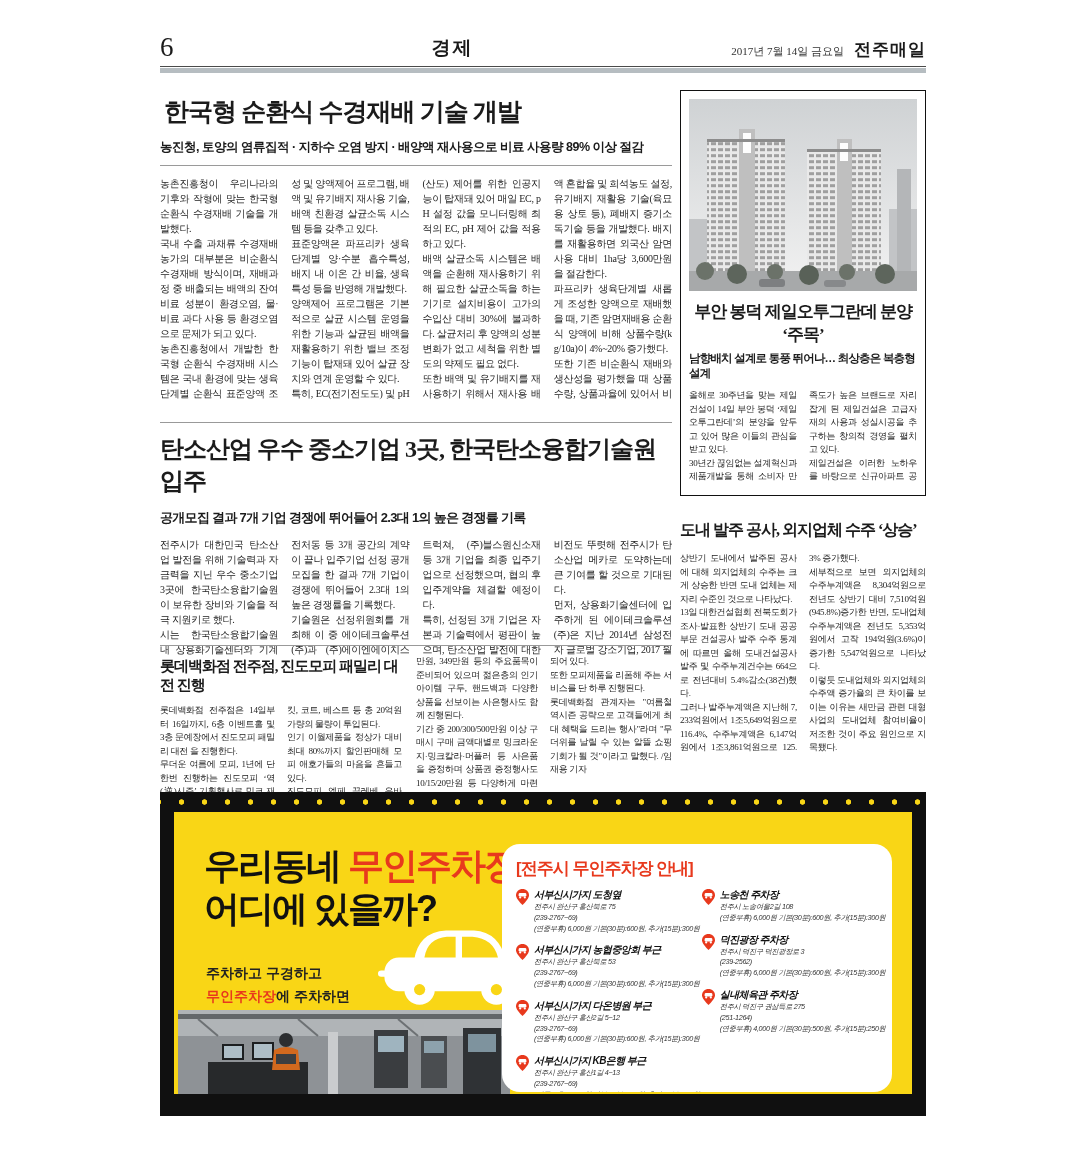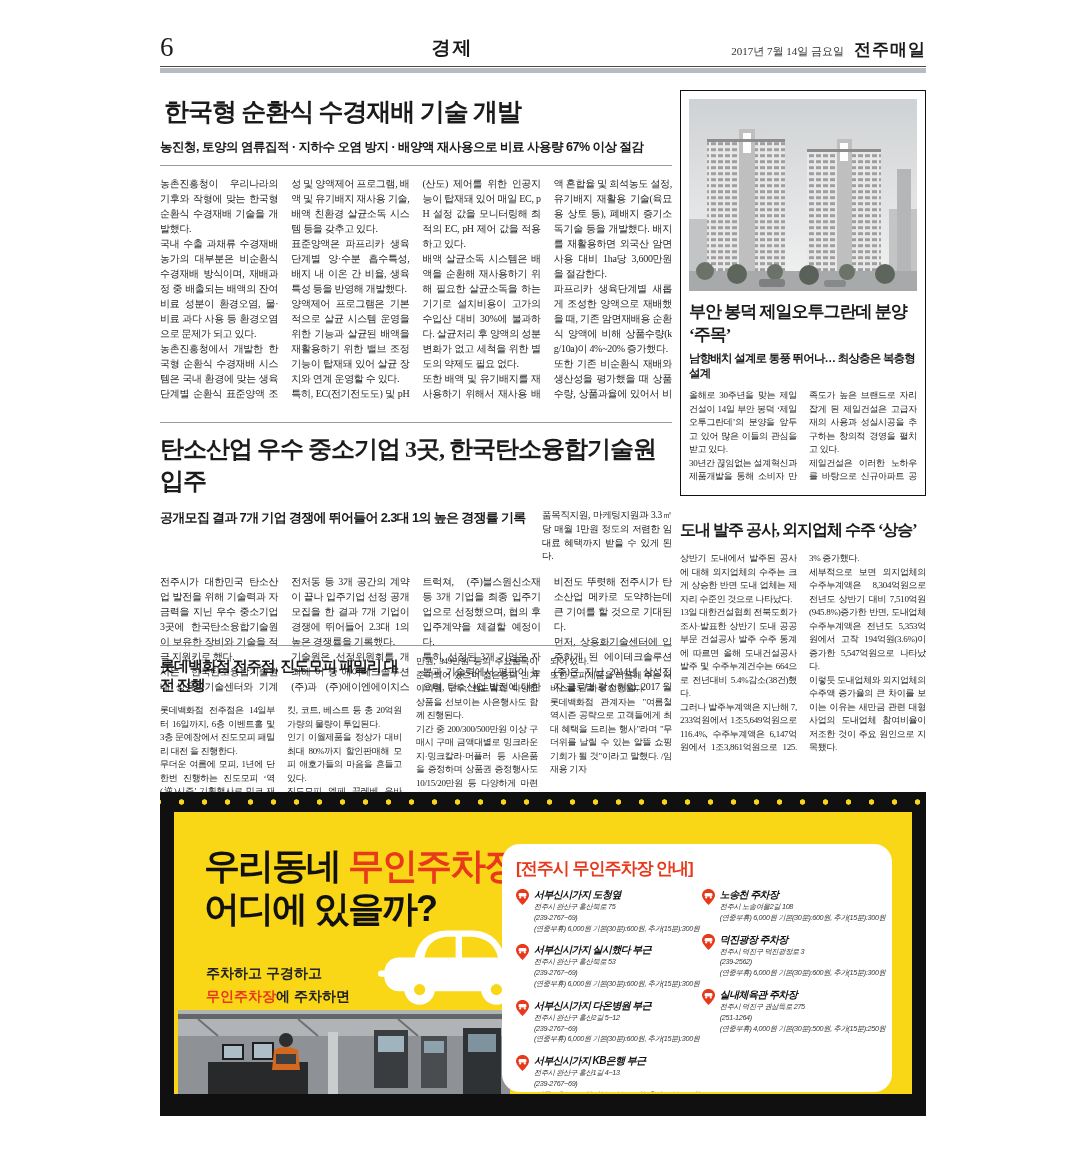--- a/index.html
+++ b/index.html
@@ -27,21 +27,21 @@
   .art-main{position:absolute;left:160px;top:94px;width:512px;}
   .art-main h1{margin:4px;font-size:25px;font-weight:700;letter-spacing:-1px;line-height:1.15;}
   .art-main .subhead{margin-top:12px;font-size:12.5px;font-weight:700;letter-spacing:-0.5px;
                      padding-bottom:9px;border-bottom:1px solid #9a9a9a;}
   .art-main .body-text{margin-top:10px;height:238px;}
 
   
   .art-box{position:absolute;left:680px;top:90px;width:246px;border:1px solid #111;
            box-sizing:border-box;padding:8px;background:#fff;}
   .art-box .photo{width:228px;height:192px;display:block;}
-  .art-box h2{margin:9px 0 5px 0;font-size:17px;font-weight:900;letter-spacing:-1px;}
+  .art-box h2{margin:9px 0 5px 0;font-size:17px;font-weight:900;text-align:center;letter-spacing:-1px;}
   .art-box .subhead{font-size:11.5px;font-weight:700;text-align:left;letter-spacing:-0.8px;
                     font-family:"Liberation Sans",sans-serif;}
   .art-box .body-text{margin-top:8px;height:98px;font-size:9px;}
 
   
   .art-carbon{position:absolute;left:160px;top:422px;width:512px;border-top:1px solid #999;padding-top:10px;}
   .art-carbon h2{margin:0;font-size:24px;font-weight:900;letter-spacing:-1px;}
   .carbon-row{display:flex;gap:14px;margin-top:12px;align-items:flex-start;}
   .carbon-sub{flex:0 0 368px;font-size:13px;font-weight:700;letter-spacing:-0.7px;
               font-family:"Liberation Sans",sans-serif;}
@@ -99,21 +99,21 @@
       <span class="hdr-right">
         <span class="hdr-date">2017년 7월 14일 금요일</span>
         <span class="hdr-mast">전주매일</span>
       </span>
     </div>
     <div class="hdr-bar"></div>
   </div>
 
   <section class="art-main">
     <h1>한국형 순환식 수경재배 기술 개발</h1>
-    <div class="subhead sans">농진청, 토양의 염류집적 · 지하수 오염 방지 · 배양액 재사용으로 비료 사용량 67% 이상 절감</div>
+    <div class="subhead sans">농진청, 토양의 염류집적 · 지하수 오염 방지 · 배양액 재사용으로 비료 사용량 89% 이상 절감</div>
     <div class="body-text cols-4">농촌진흥청이 우리나라의 기후와 작형에 맞는 한국형 순환식 수경재배 기술을 개발했다.
 국내 수출 과채류 수경재배 농가의 대부분은 비순환식 수경재배 방식이며, 재배과정 중 배출되는 배액의 잔여비료 성분이 환경오염, 물·비료 과다 사용 등 환경오염으로 문제가 되고 있다.
 농촌진흥청에서 개발한 한국형 순환식 수경재배 시스템은 국내 환경에 맞는 생육단계별 순환식 표준양액 조성 및 양액제어 프로그램, 배액 및 유기배지 재사용 기술, 배액 친환경 살균소독 시스템 등을 갖추고 있다.
 표준양액은 파프리카 생육단계별 양·수분 흡수특성, 배지 내 이온 간 비율, 생육특성 등을 반영해 개발했다.
 양액제어 프로그램은 기본적으로 살균 시스템 운영을 위한 기능과 살균된 배액을 재활용하기 위한 밸브 조정 기능이 탑재돼 있어 살균 장치와 연계 운영할 수 있다.
 특히, EC(전기전도도) 및 pH(산도) 제어를 위한 인공지능이 탑재돼 있어 매일 EC, pH 설정 값을 모니터링해 최적의 EC, pH 제어 값을 적용하고 있다.
 배액 살균소독 시스템은 배액을 순환해 재사용하기 위해 필요한 살균소독을 하는 기기로 설치비용이 고가의 수입산 대비 30%에 불과하다. 살균처리 후 양액의 성분 변화가 없고 세척을 위한 별도의 약제도 필요 없다.
 또한 배액 및 유기배지를 재사용하기 위해서 재사용 배액 혼합율 및 희석농도 설정, 유기배지 재활용 기술(육묘용 상토 등), 폐배지 증기소독기술 등을 개발했다. 배지를 재활용하면 외국산 암면사용 대비 1ha당 3,600만원을 절감한다.
 파프리카 생육단계별 새롭게 조성한 양액으로 재배했을 때, 기존 암면재배용 순환식 양액에 비해 상품수량(kg/10a)이 4%~20% 증가했다.
 또한 기존 비순환식 재배와 생산성을 평가했을 때 상품수량, 상품과율에 있어서 비슷한 수준을 나타냈으며 병(배꼽썩음과) 발생은 감소했다.
@@ -168,21 +168,20 @@
 또한 최상층은 복층형 구조로 설계되어 차별화된 특화설계를 보여주고 있다.
 또한 다양한 수요자층의 라이프스타일을 고려해 휘트니스 센터와 북카페, 어린이 놀이터 등의 커뮤니티 시설을 단지 내에 설립 예정이다.
 봉덕 제일오투그란데는 부안군 내에서도 주거선호도가 높은 부안읍 봉덕리에 들어서 도보권내 초중고교가 위치해 있고 단지 인근으로 부안종합터미널, 성모병원, 부안상설시장 등을 가깝게 이용할 수 있어 풍부한 생활, 교육인프라 또한 누릴 수 있다.
 견본주택은 나들 오픈세상으로 구성되자 맞은 편, 부안군 부안읍 봉덕리 823-1번지에 마련된다.  /부안=이옥수 기자</div>
   </section>
 
   <section class="art-carbon">
     <h2>탄소산업 우수 중소기업 3곳, 한국탄소융합기술원 입주</h2>
     <div class="carbon-row">
       <div class="carbon-sub">공개모집 결과 7개 기업 경쟁에 뛰어들어 2.3대 1의 높은 경쟁률 기록</div>
-      <div class="carbon-side">품목직지원, 마케팅지원과 3.3㎡당 매월 1만원 정도의 저렴한 임대료 혜택까지 받을 수 있게 된다.</div>
     </div>
     <div class="body-text cols-4">전주시가 대한민국 탄소산업 발전을 위해 기술력과 자금력을 지닌 우수 중소기업 3곳에 한국탄소융합기술원이 보유한 장비와 기술을 적극 지원키로 했다.
 시는 한국탄소융합기술원 내 상용화기술센터와 기계전처동 등 3개 공간의 계약이 끝나 입주기업 선정 공개모집을 한 결과 7개 기업이 경쟁에 뛰어들어 2.3대 1의 높은 경쟁률을 기록했다.
 기술원은 선정위원회를 개최해 이 중 에이테크솔루션(주)과 (주)에이엔에이치스트럭쳐, (주)블스원신소재 등 3개 기업을 최종 입주기업으로 선정했으며, 협의 후 입주계약을 체결할 예정이다.
 특히, 선정된 3개 기업은 자본과 기술력에서 평판이 높으며, 탄소산업 발전에 대한 비전도 뚜렷해 전주시가 탄소산업 메카로 도약하는데 큰 기여를 할 것으로 기대된다.
 먼저, 상용화기술센터에 입주하게 된 에이테크솔루션(주)은 지난 2014년 삼성전자 글로벌 강소기업, 2017 월드클래스 300에 선정된 기업으로, 연매출 2000억원 규모의 초정밀·대형사출금형 전문기업이다.
 또한, (주)에이엔에이치스트럭쳐(ANH Structure)는 70억원의 매출을 올린 중견기업으로, 항공기 기체 구조물 설계·해석 분야의 핵심 기술을 보유하고 있다.
 이들 입주기업은 기술원이 보유한 첨단장비와 시험분석, 연구개발 인력의 지원과 함께 시제품제작지원, 마케팅지원 등 다양한 혜택을 받게 된다.
 한편, 한국탄소융합기술원은 입주한 기업의 지속성장과 경쟁력 확보를 위한 기업지원 프로그램을 운영할 계획이다.  /임재용 기자</div>
   </section>
@@ -285,21 +284,21 @@
                 </div>
               </div>
               <div class="lot">
                 <span class="pin"><svg width="13" height="16" viewBox="0 0 13 16">
                     <path d="M6.5 0 C10.1 0 13 2.7 13 6.2 C13 10 6.5 16 6.5 16 C6.5 16 0 10 0 6.2 C0 2.7 2.9 0 6.5 0 Z" fill="#e8391d"></path>
                     <rect x="2.6" y="4" width="7.8" height="3.6" rx="1.4" fill="#ffffff"></rect>
                     <circle cx="4.2" cy="8.4" r="1.1" fill="#ffffff"></circle>
                     <circle cx="8.8" cy="8.4" r="1.1" fill="#ffffff"></circle>
                   </svg></span>
                 <div class="lot-text">
-                  <div class="lot-name">서부신시가지 실시했다 부근</div>
+                  <div class="lot-name">서부신시가지 농협중앙회 부근</div>
                   <div class="lot-line">전주시 완산구 홍산북로 53</div>
                   <div class="lot-line">(239-2767~69)</div>
                   <div class="lot-line">(연중무휴) 6,000원   기본(30분):600원, 추가(15분):300원</div>
                 </div>
               </div>
               <div class="lot">
                 <span class="pin"><svg width="13" height="16" viewBox="0 0 13 16">
                     <path d="M6.5 0 C10.1 0 13 2.7 13 6.2 C13 10 6.5 16 6.5 16 C6.5 16 0 10 0 6.2 C0 2.7 2.9 0 6.5 0 Z" fill="#e8391d"></path>
                     <rect x="2.6" y="4" width="7.8" height="3.6" rx="1.4" fill="#ffffff"></rect>
                     <circle cx="4.2" cy="8.4" r="1.1" fill="#ffffff"></circle>

